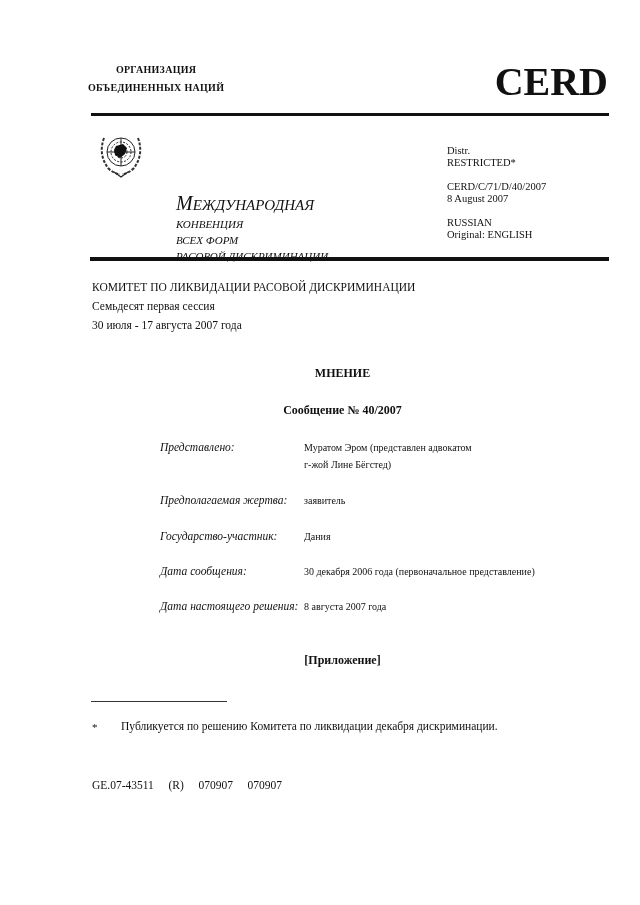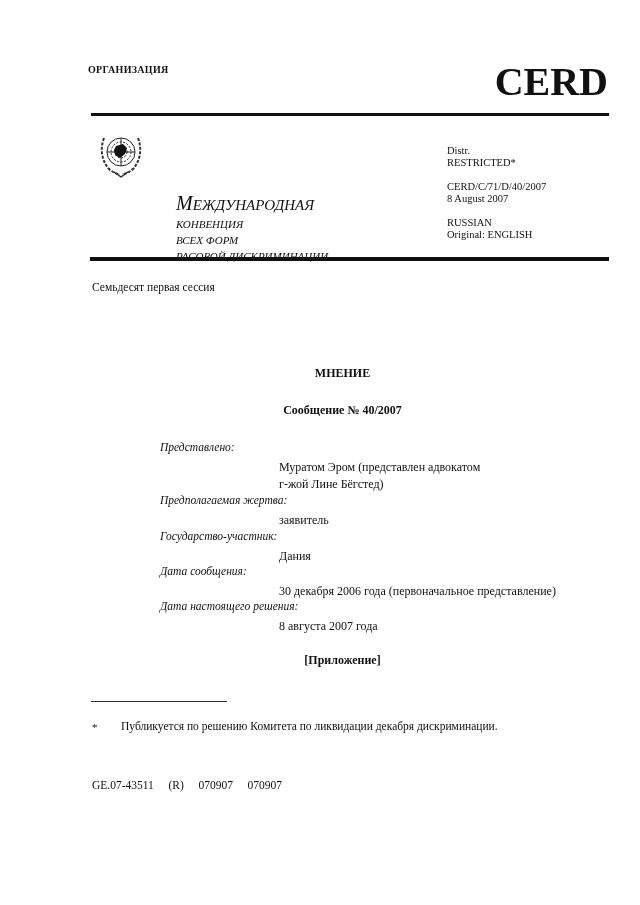--- a/index.html
+++ b/index.html
@@ -13,32 +13,33 @@
   .emblem { left: 96px; top: 128px; width: 50px; height: 52px; }
   .conv { left: 176px; top: 144px; font-style: italic; font-size: 11px; line-height: 16px; margin-top: 48px; }
   .conv .first { font-size: 15px; line-height: 22px; }
   .conv .first .big { font-size: 20px; }
   .meta { left: 447px; top: 145px; font-size: 10.5px; line-height: 12px; }
   .meta .gap { height: 12px; }
   .committee { left: 92px; top: 278px; font-size: 11.5px; line-height: 19px; }
   .title { left: 0; width: 685px; text-align: center; top: 366px; font-weight: bold; font-size: 12px; }
   .subtitle { left: 0; width: 685px; text-align: center; top: 403px; font-weight: bold; font-size: 12px; }
   .row-label { left: 121px; font-style: italic; font-size: 11.5px; line-height: 17px; margin-left: 39px; }
-  .row-val { left: 279px; font-size: 12px; line-height: 17px; margin-top: 20px; }
+  .row-val { left: 304px; font-size: 10px; line-height: 17px; }
   .annex { left: 0; width: 685px; text-align: center; top: 653px; font-weight: bold; font-size: 12px; }
   .fn-rule { left: 91px; top: 701px; width: 136px; height: 1px; background: #333; }
   .fn-star { left: 92px; top: 721px; font-size: 11px; }
   .fn-text { left: 121px; top: 720px; font-size: 11.5px; }
   .job { left: 92px; top: 779px; font-size: 11.5px; word-spacing: 2px; }
 </style>
 </head>
 <body>
 
 <div class="abs org">
   <div>ОРГАНИЗАЦИЯ</div>
+  <div>ОБЪЕДИНЕННЫХ НАЦИЙ</div>
 </div>
 <div class="abs cerd">CERD</div>
 
 <div class="abs rule-top"></div>
 
 <div class="abs emblem">
   <svg width="50" height="52" viewBox="0 0 50 52">
     <g fill="none" stroke="#222" stroke-width="1">
       <circle cx="25" cy="24" r="14"></circle>
       <circle cx="25" cy="24" r="10" stroke-dasharray="2 1.5"></circle>
@@ -69,21 +70,23 @@
   <div>CERD/C/71/D/40/2007</div>
   <div>8 August 2007</div>
   <div class="gap"></div>
   <div>RUSSIAN</div>
   <div>Original:  ENGLISH</div>
 </div>
 
 <div class="abs rule-mid"></div>
 
 <div class="abs committee">
+  <div>КОМИТЕТ ПО ЛИКВИДАЦИИ РАСОВОЙ ДИСКРИМИНАЦИИ</div>
   <div>Семьдесят первая сессия</div>
+  <div>30 июля - 17 августа 2007 года</div>
 </div>
 
 <div class="abs title">МНЕНИЕ</div>
 <div class="abs subtitle">Сообщение № 40/2007</div>
 
 <div class="abs row-label" style="top:439px">Представлено:</div>
 <div class="abs row-val" style="top:439px">
   <div>Муратом Эром (представлен адвокатом</div>
   <div>г-жой Лине Бёгстед)</div>
 </div>

